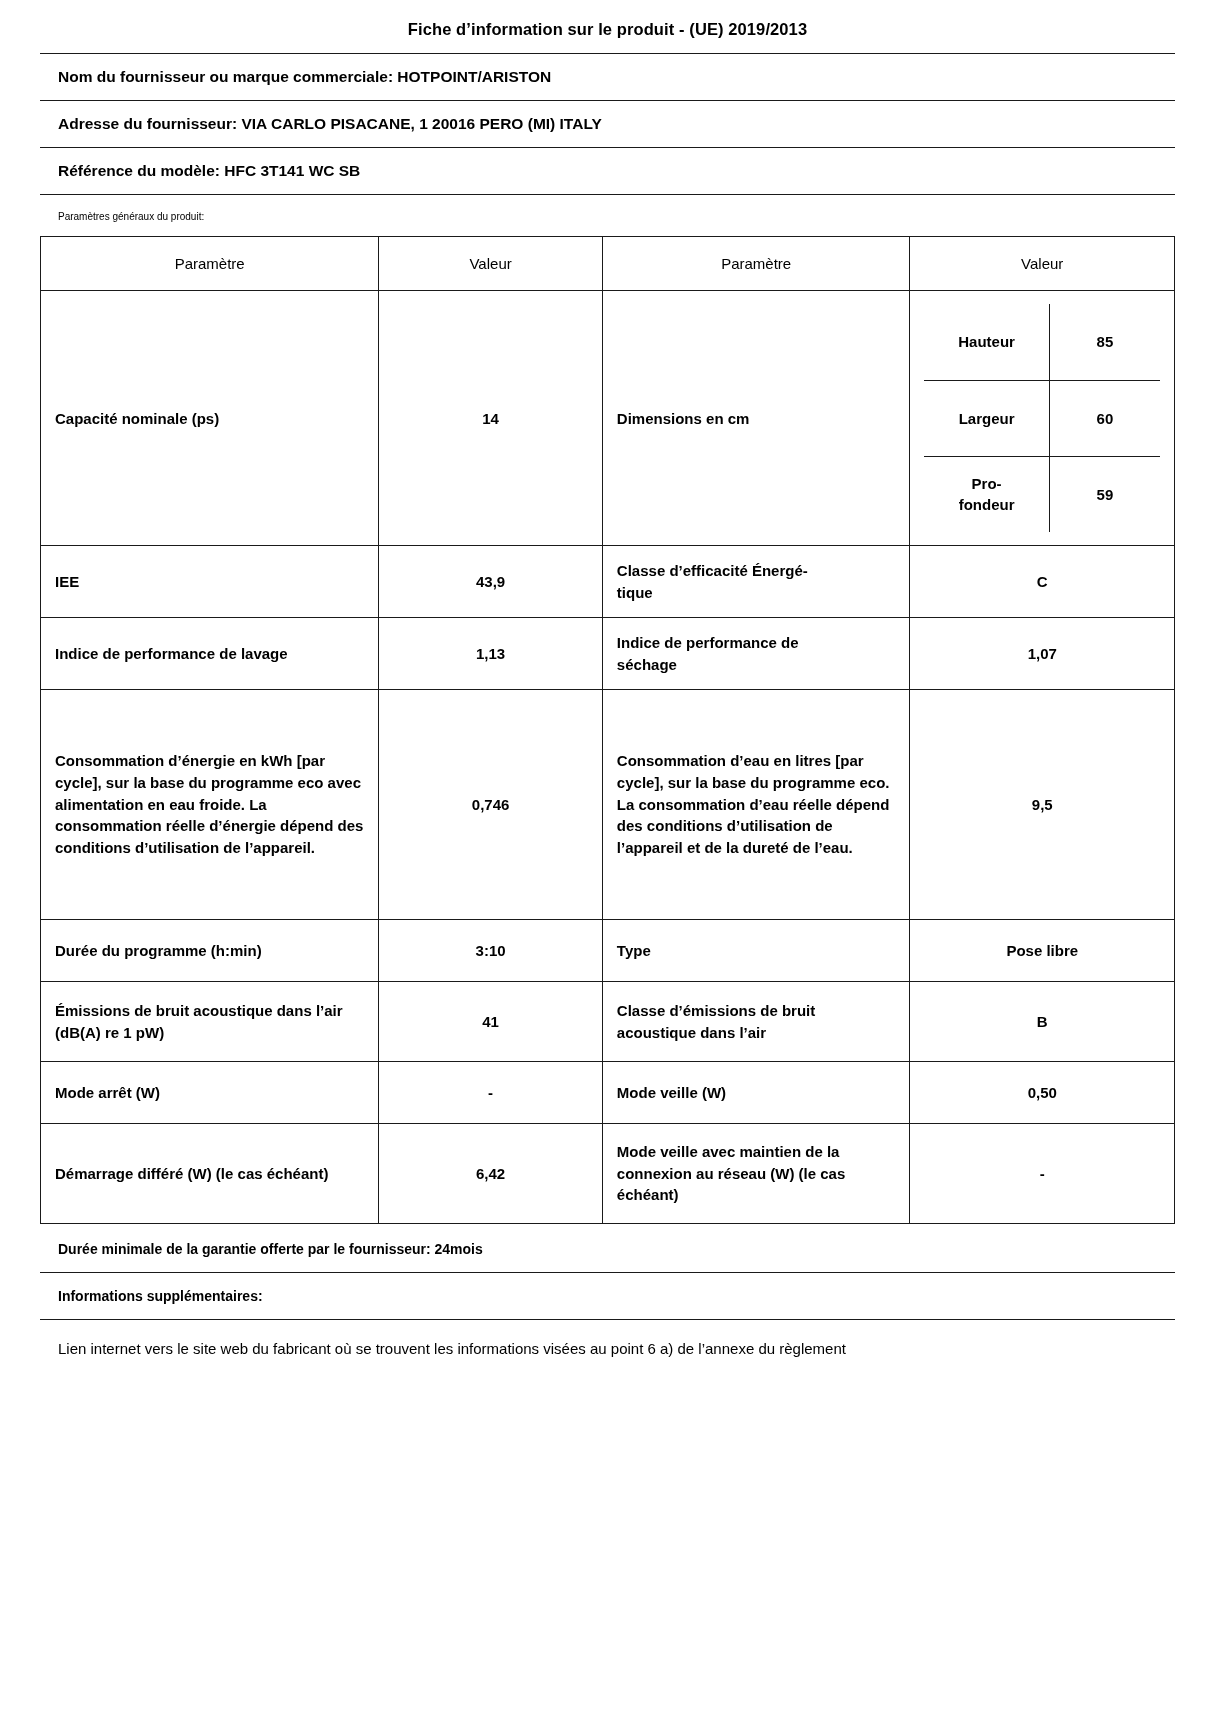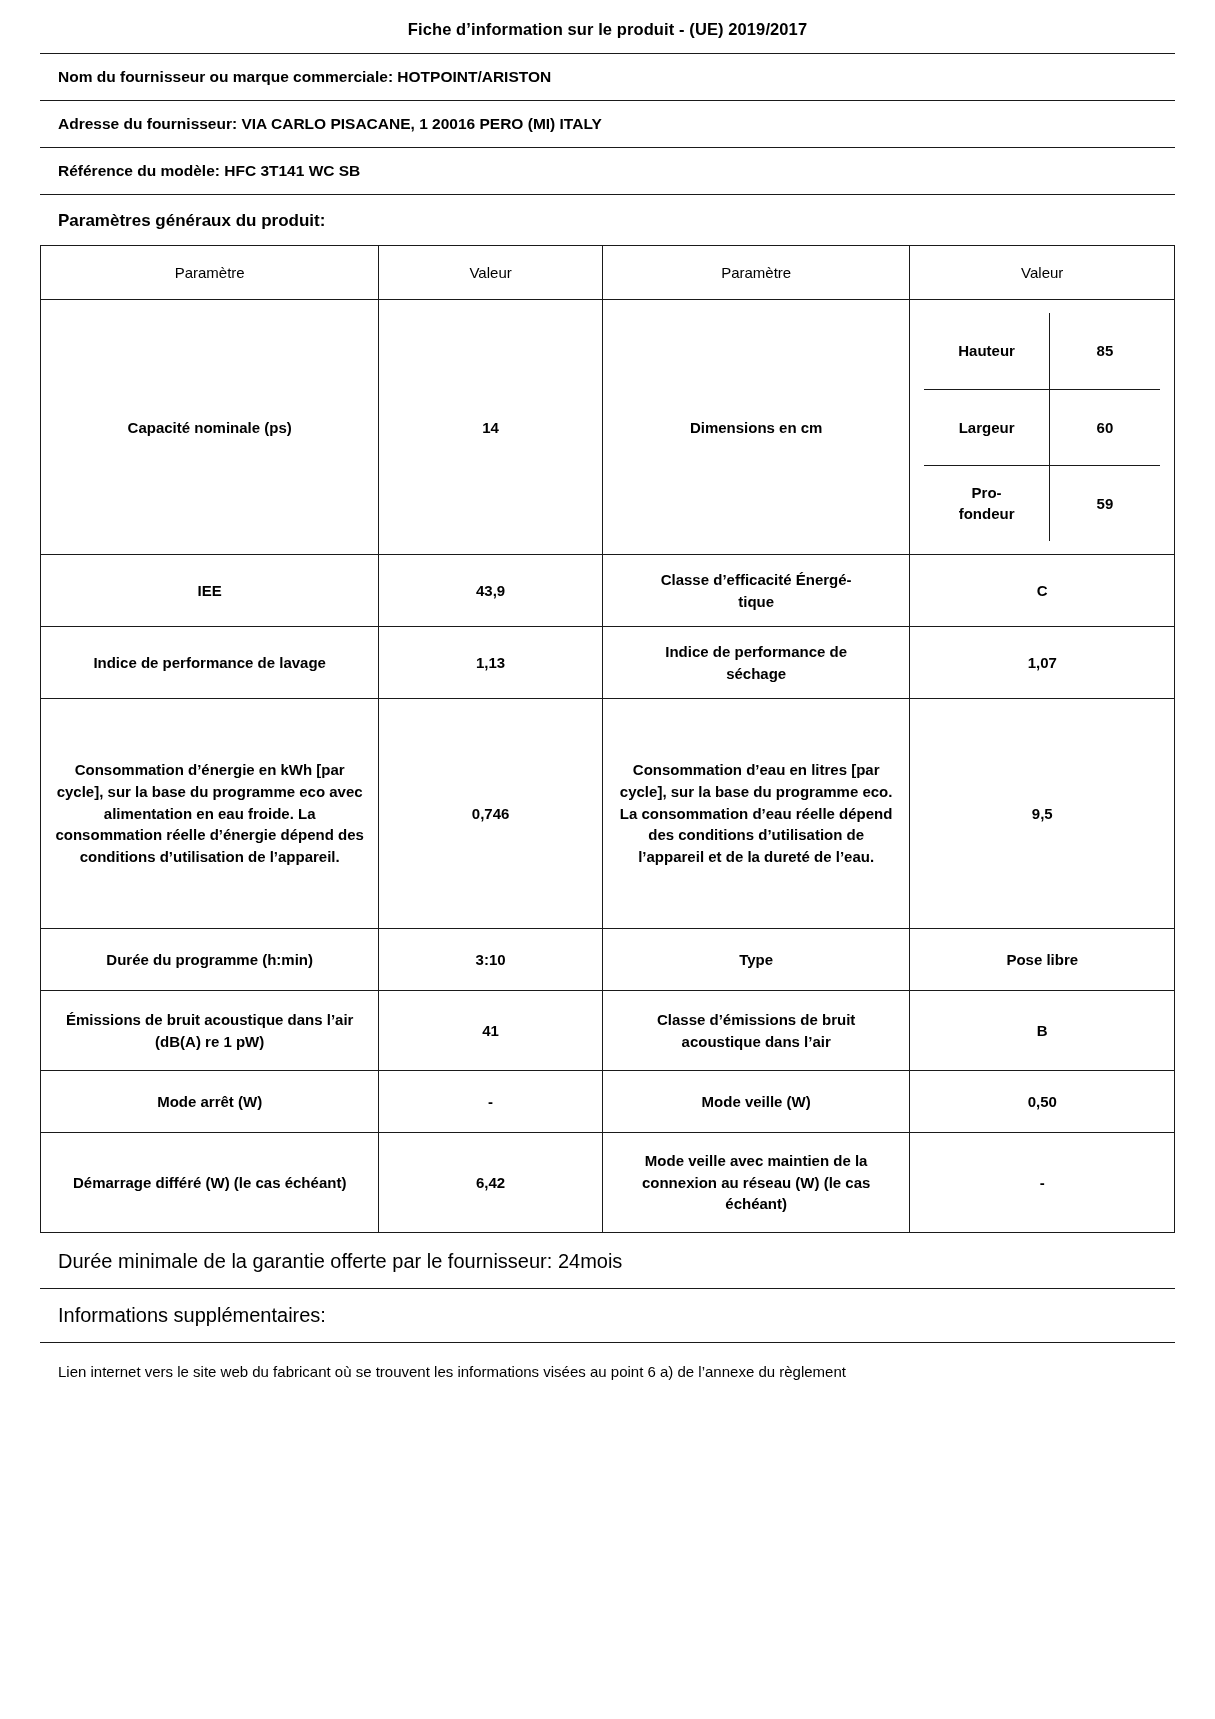--- a/index.html
+++ b/index.html
@@ -31,22 +31,22 @@
     height: 0;
     border-top: 1.6px solid #1a1a1a;
   }
   .info-row {
     padding: 14px 15px 14px 18px;
     font-size: 15.5px;
     font-weight: bold;
   }
   .section-label {
     padding: 16px 15px 14px 18px;
-    font-size: 17px;
-    font-weight: bold;
+    font-size: 10px;
+    font-weight: normal;
   }
   table.params {
     width: 100%;
     border-collapse: collapse;
     font-size: 15px;
     table-layout: fixed;
   }
   table.params td, table.params th {
     border: 1.4px solid #1a1a1a;
     padding: 13px 14px;
@@ -56,21 +56,21 @@
   table.params thead th {
     text-align: center;
     font-weight: normal;
     padding: 18px 10px;
   }
   .col-param { width: 330px; }
   .col-val   { width: 218px; }
   .col-param2{ width: 300px; }
   .col-val2  { width: 258px; }
   .center { text-align: center; }
-  .left { text-align: center; }
+  .left { text-align: left; }
   .cell-tall { height: 230px; }
   .nested {
     width: 100%;
     border-collapse: collapse;
     font-size: 15px;
     table-layout: fixed;
   }
   .nested td {
     border: 1.4px solid #1a1a1a;
     padding: 14px 10px;
@@ -79,37 +79,37 @@
   }
   .nested td.lbl { width: 53%; }
   .nested tr:first-child td { border-top: 0; }
   .nested tr:last-child td { border-bottom: 0; }
   .nested td:first-child { border-left: 0; }
   .nested td:last-child { border-right: 0; }
   td.no-pad { padding: 0; }
   .multi { line-height: 1.45; }
   .footer-row {
     padding: 15px 15px 15px 18px;
-    font-size: 20px;
-    font-weight: normal;
+    font-size: 14px;
+    font-weight: bold;
   }
   .footer-note {
     padding: 18px 10px 8px 18px;
     font-size: 15px;
     font-weight: normal;
     line-height: 1.4;
   }
   .spacer-sm { height: 2px; }
 </style>
 </head>
 <body>
 
 <div class="page">
 
-  <div class="doc-title">Fiche d’information sur le produit - (UE) 2019/2017</div>
+  <div class="doc-title">Fiche d’information sur le produit - (UE) 2019/2013</div>
 
   <div class="rule-line"></div>
 
   <div class="info-row">Nom du fournisseur ou marque commerciale: HOTPOINT/ARISTON</div>
   <div class="rule-line"></div>
 
   <div class="info-row">Adresse du fournisseur: VIA CARLO PISACANE, 1 20016 PERO (MI) ITALY</div>
   <div class="rule-line"></div>
 
   <div class="info-row">Référence du modèle: HFC 3T141 WC SB</div>

